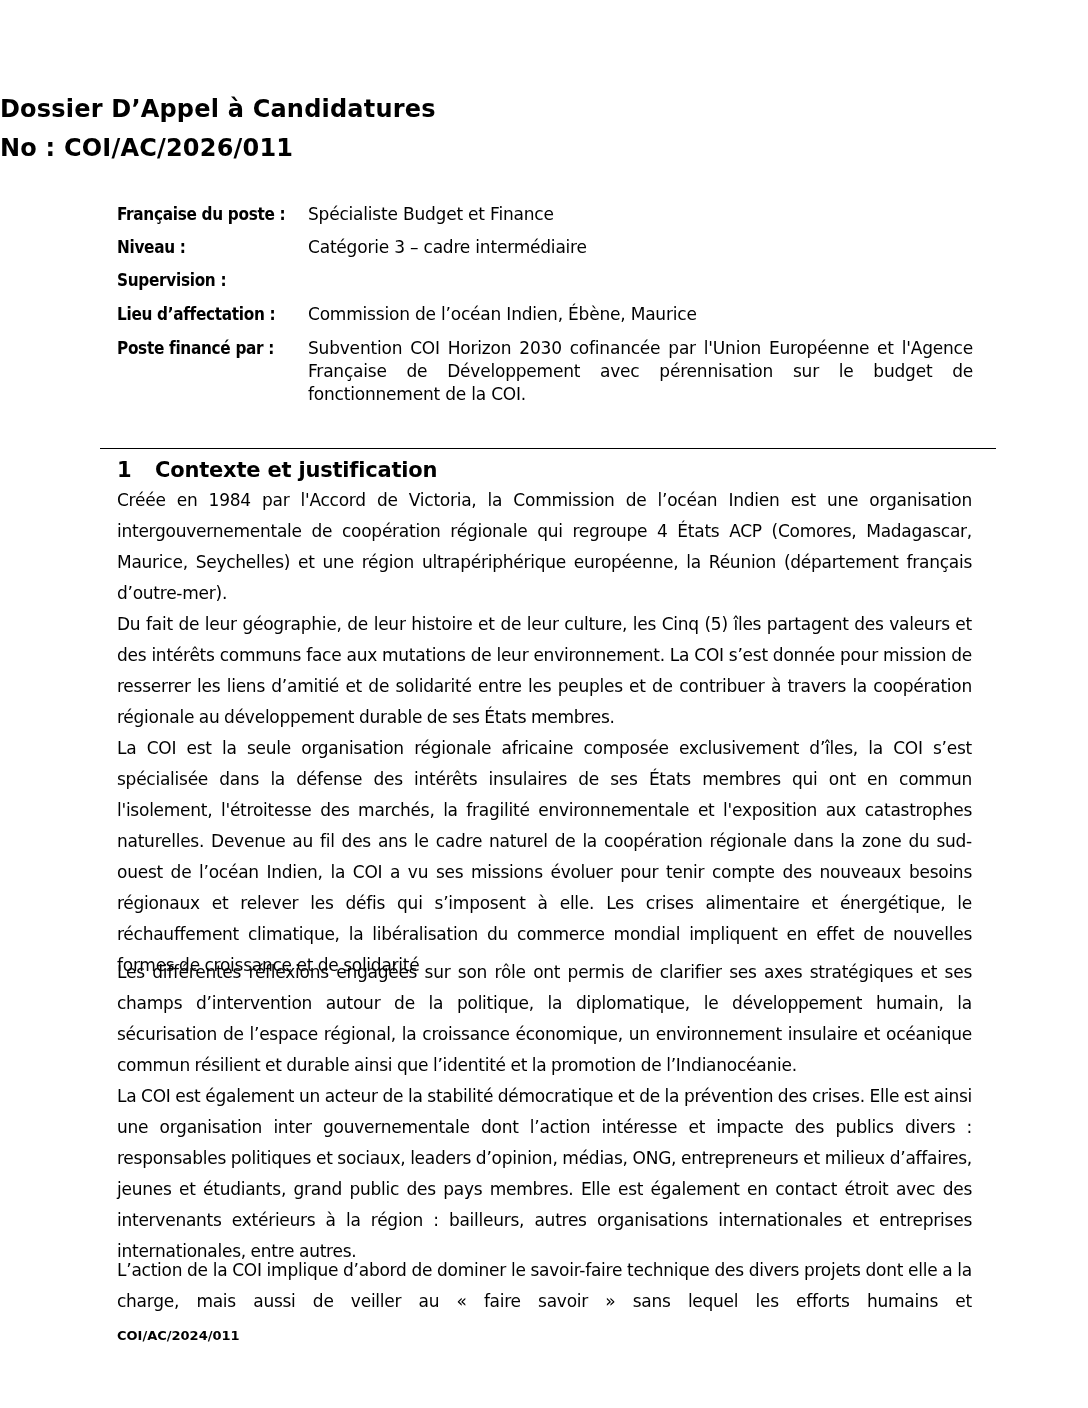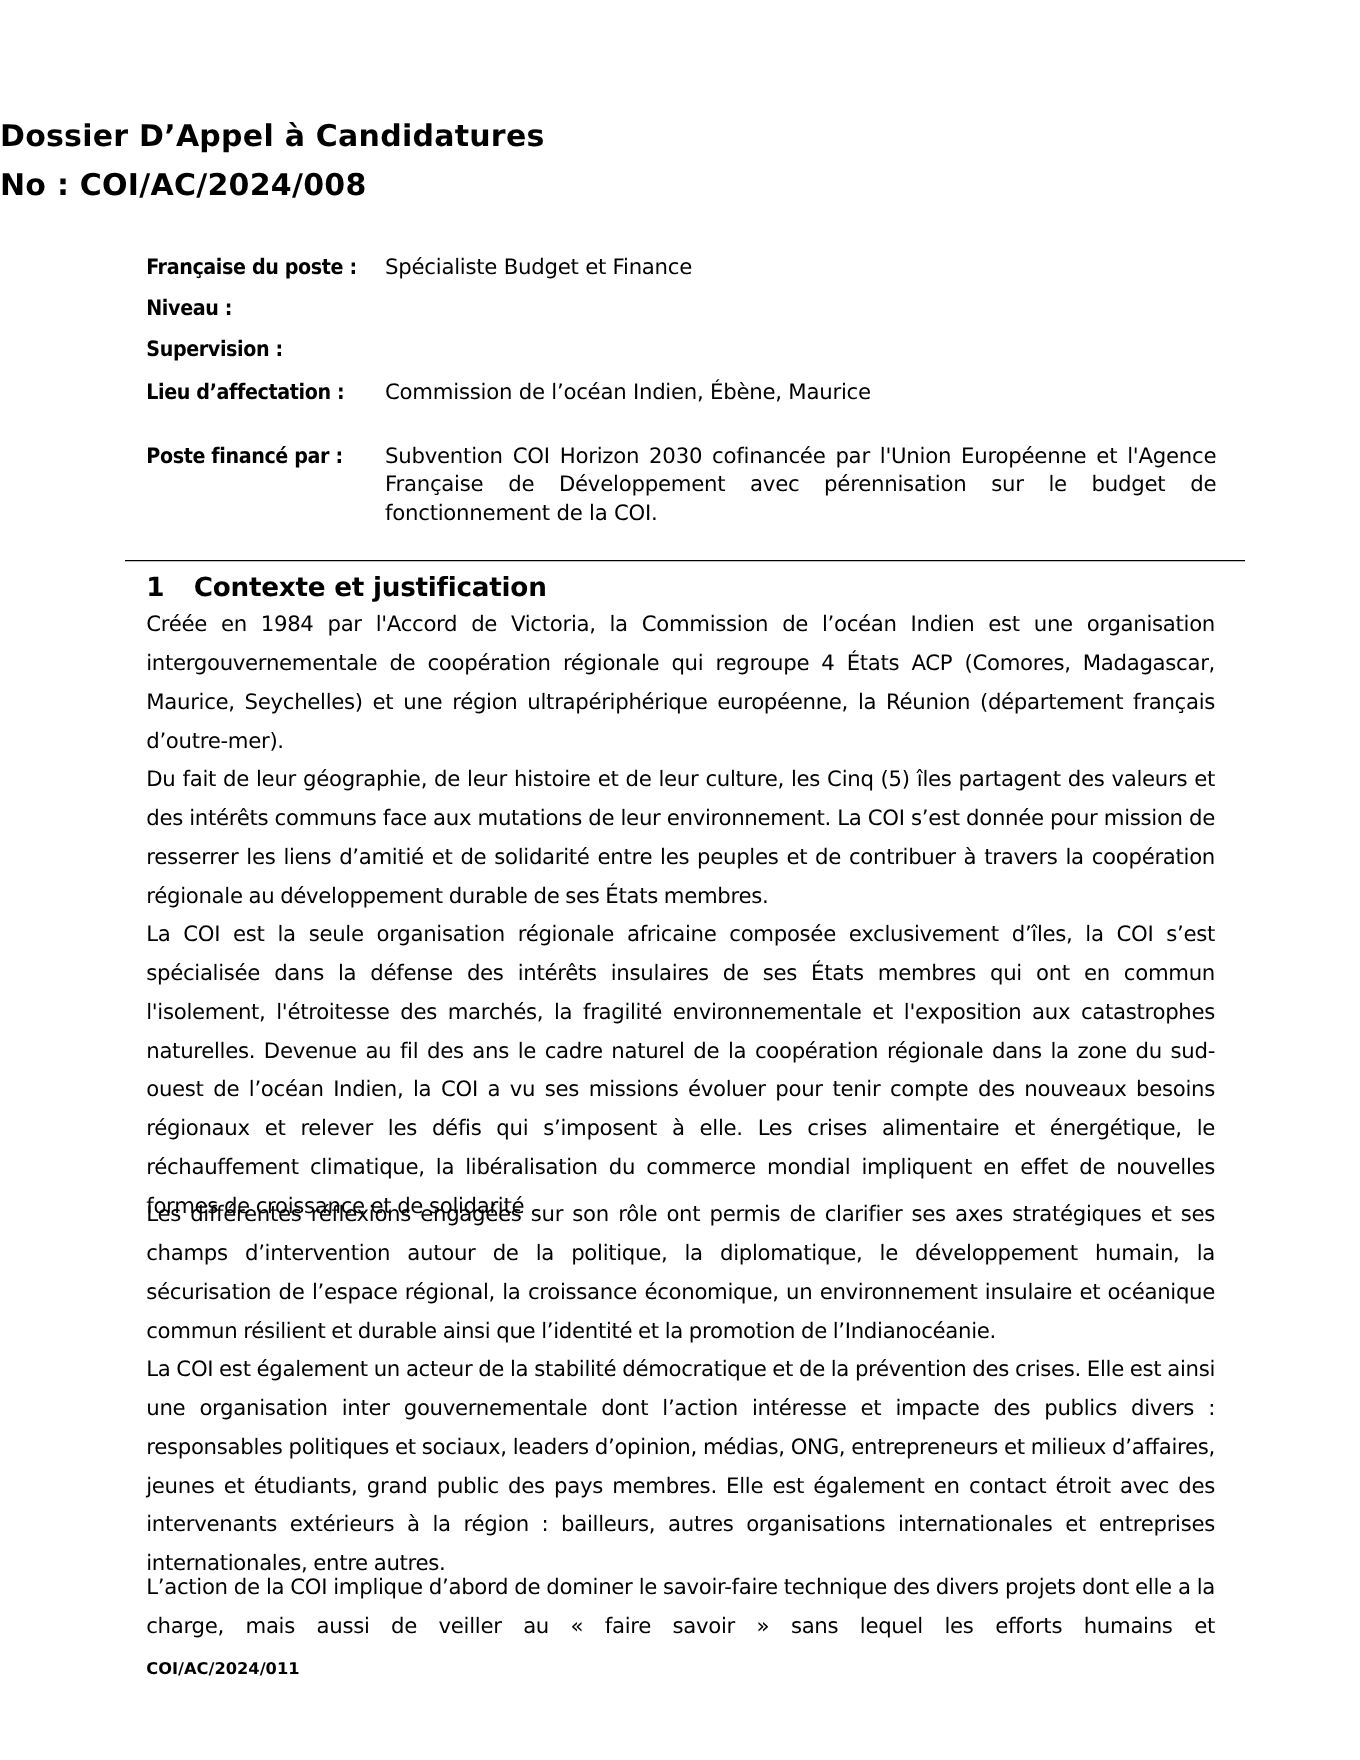--- a/index.html
+++ b/index.html
@@ -35,38 +35,39 @@
     word-spacing: -0.5px;
   }
   .footer {
     position: absolute; left: 117px; top: 1328px; font-size: 13px; font-weight: bold;
   }
 </style>
 </head>
 <body>
 
 <div id="t1" class="title">Dossier D’Appel à Candidatures</div>
-<div id="t2" class="title">No : COI/AC/2024/008</div>
+<div id="t2" class="title">No : COI/AC/2026/011</div>
 
 <div class="meta">
   <div class="meta-row" style="top:203px;">
     <span class="meta-label">Française du poste :</span>
     <span class="meta-value">Spécialiste Budget et Finance</span>
   </div>
   <div class="meta-row" style="top:236px;">
     <span class="meta-label">Niveau :</span>
+    <span class="meta-value">Catégorie 3 – cadre intermédiaire</span>
   </div>
   <div class="meta-row" style="top:269px;">
     <span class="meta-label">Supervision :</span>
   </div>
   <div class="meta-row" style="top:303px;">
     <span class="meta-label">Lieu d’affectation :</span>
     <span class="meta-value">Commission de l’océan Indien, Ébène, Maurice</span>
   </div>
-  <div class="meta-row" style="top:354px;">
+  <div class="meta-row" style="top:337px;">
     <span class="meta-label">Poste financé par :</span>
     <span class="meta-value">Subvention COI Horizon 2030 cofinancée par l'Union Européenne et l'Agence Française de Développement avec pérennisation sur le budget de fonctionnement de la COI.</span>
   </div>
 </div>
 
 <div class="rule"></div>
 
 <div class="h1">
   <span class="h1-num">1</span>
   <span>Contexte et justification</span>

